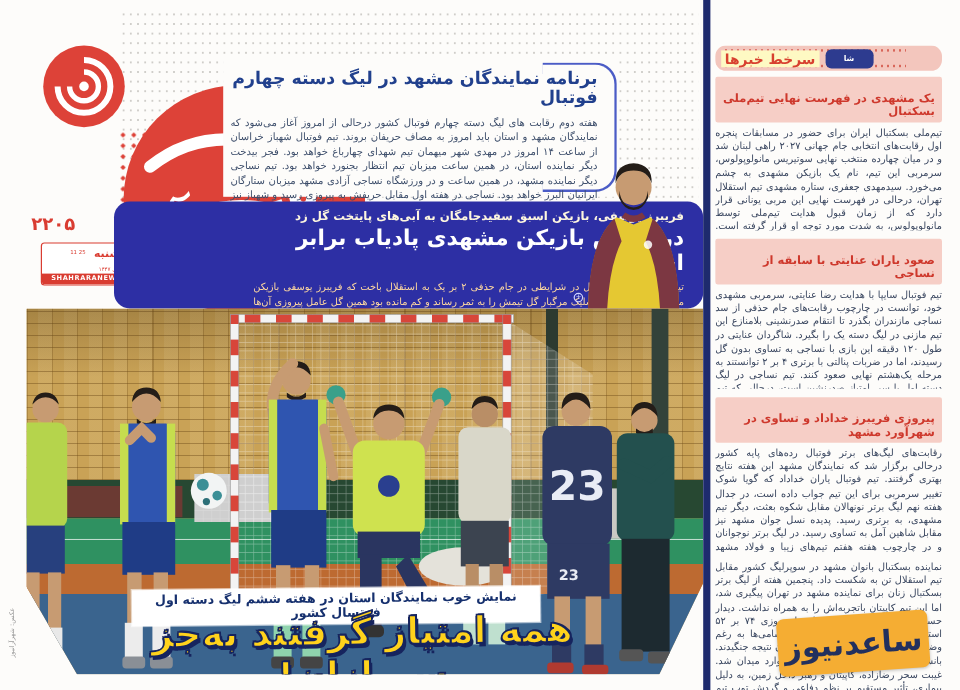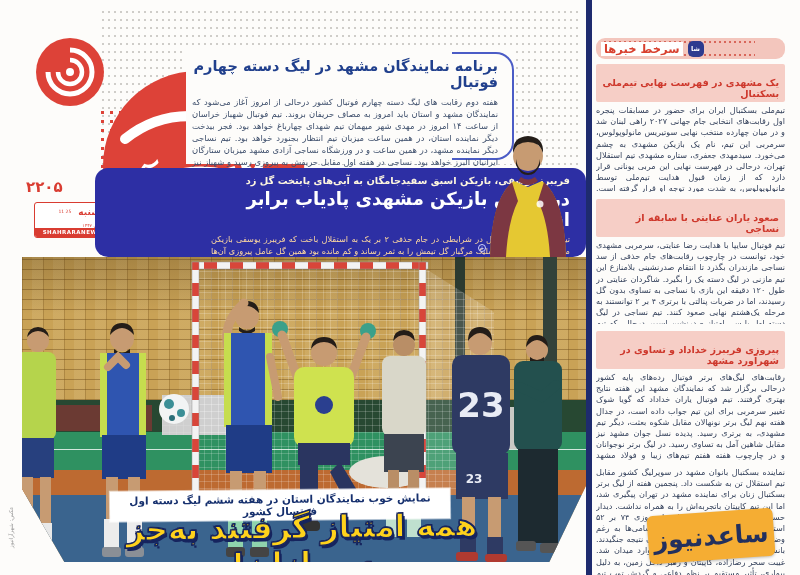--- a/index.html
+++ b/index.html
@@ -123,25 +123,25 @@
     display:flex; flex-direction:row-reverse; align-items:center; gap:5px; padding:0 5px;
     margin-bottom:5px;
   }
   .sb-header::before, .sb-header::after {
     content:""; position:absolute; left:8px; right:30px; height:2px;
     background-image:repeating-linear-gradient(90deg, #d8665a 0 2px, transparent 2px 5px);
   }
   .sb-header::before { top:3px; }
   .sb-header::after  { bottom:3px; }
   .sb-logo {
-    width:16px; height:16px; border-radius:5px; background:#2d3b8f; color:#fff;
+    width:40px; height:16px; border-radius:5px; background:#2d3b8f; color:#fff;
     font-size:6.5px; font-weight:bold; display:flex; align-items:center; justify-content:center;
     flex:0 0 auto; z-index:1;
   }
-  .sb-title { color:#d8402f; font-size:11.5px; font-weight:bold; z-index:1; background:#ffffff; padding:0 3px; }
+  .sb-title { color:#d8402f; font-size:11.5px; font-weight:bold; z-index:1; background:#fef9c3; padding:0 3px; }
   .sb-item-title {
     background:#f6cec6; color:#ce382c; font-size:9.6px; font-weight:bold;
     border-radius:2px; padding:13px 6px 3px 4px; margin-bottom:3px; text-align:right;
   }
   .sb-item-body {
     color:#35425c; font-size:8.1px; line-height:11.2px; text-align:justify;
     overflow:hidden; margin-bottom:7px;
   }
   .b1 { height:87px; } .b2 { height:84px; } .b3 { height:88px; } .b4 { height:150px; margin-bottom:0; }
   

